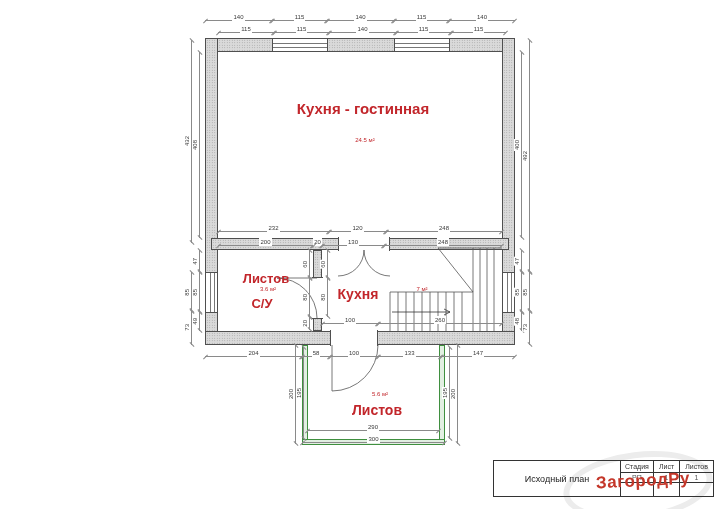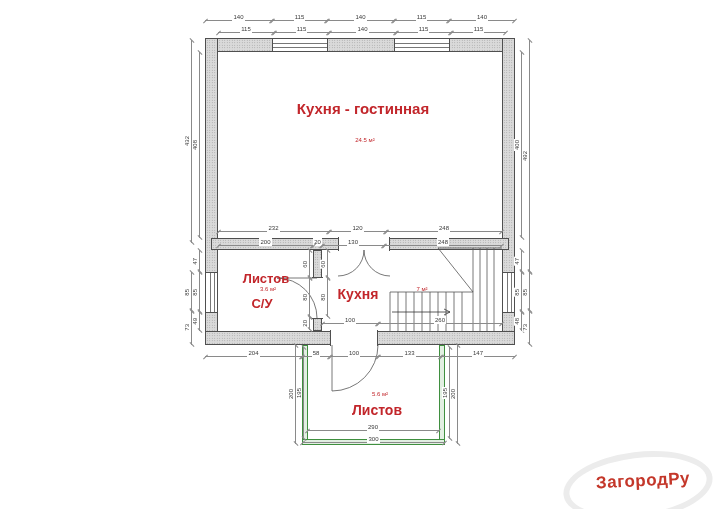--- a/index.html
+++ b/index.html
@@ -254,16 +254,30 @@
       <div class="dim v" style="left: 449px; top: 347px; height: 92px;">
         <span>195</span>
       </div>
       <div class="dim v" style="left: 457px; top: 345px; height: 99px;">
         <span>200</span>
       </div>
     </div>
 
   <div class="ghost"></div>
 
+  <div class="tblock">
+    <div class="tb-left">Исходный план</div>
+    <div class="tb-right">
+      <div class="tb-cell hdr">Стадия</div>
+      <div class="tb-cell hdr">Лист</div>
+      <div class="tb-cell hdr last">Листов</div>
+      <div class="tb-cell val">РП</div>
+      <div class="tb-cell val">1</div>
+      <div class="tb-cell val last">1</div>
+      <div class="tb-cell"></div>
+      <div class="tb-cell"></div>
+      <div class="tb-cell last"></div>
+    </div>
+  </div>
 
   <div class="wm">ЗагородРу</div>
 
 </div>
 
 </body></html>

